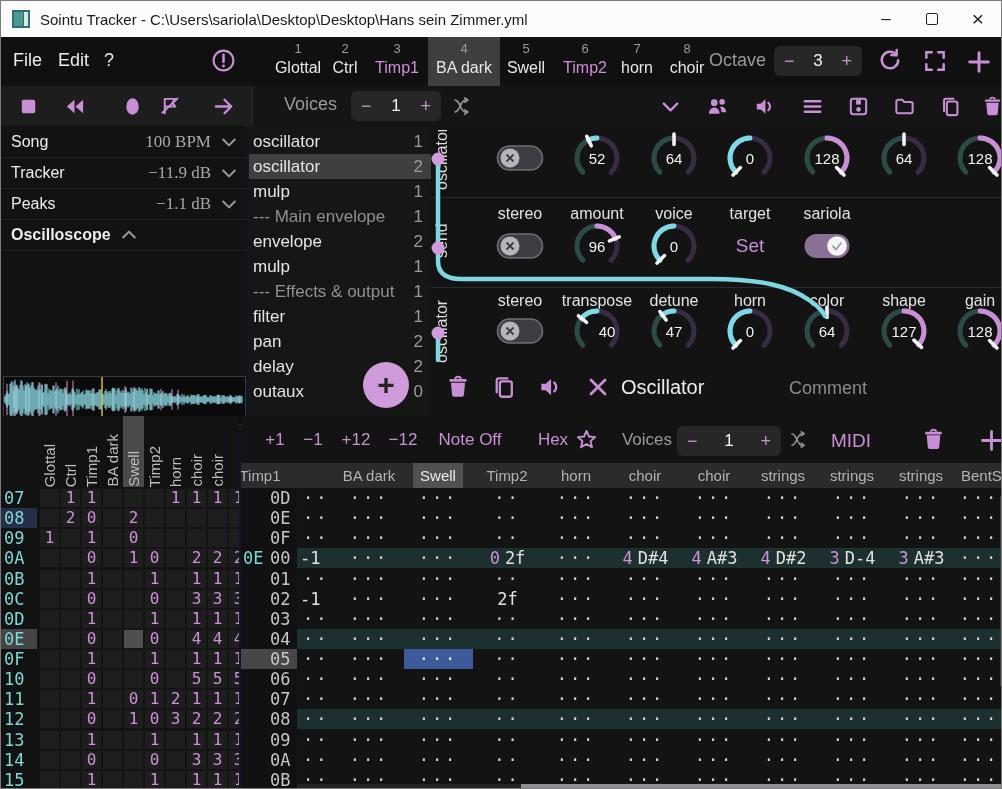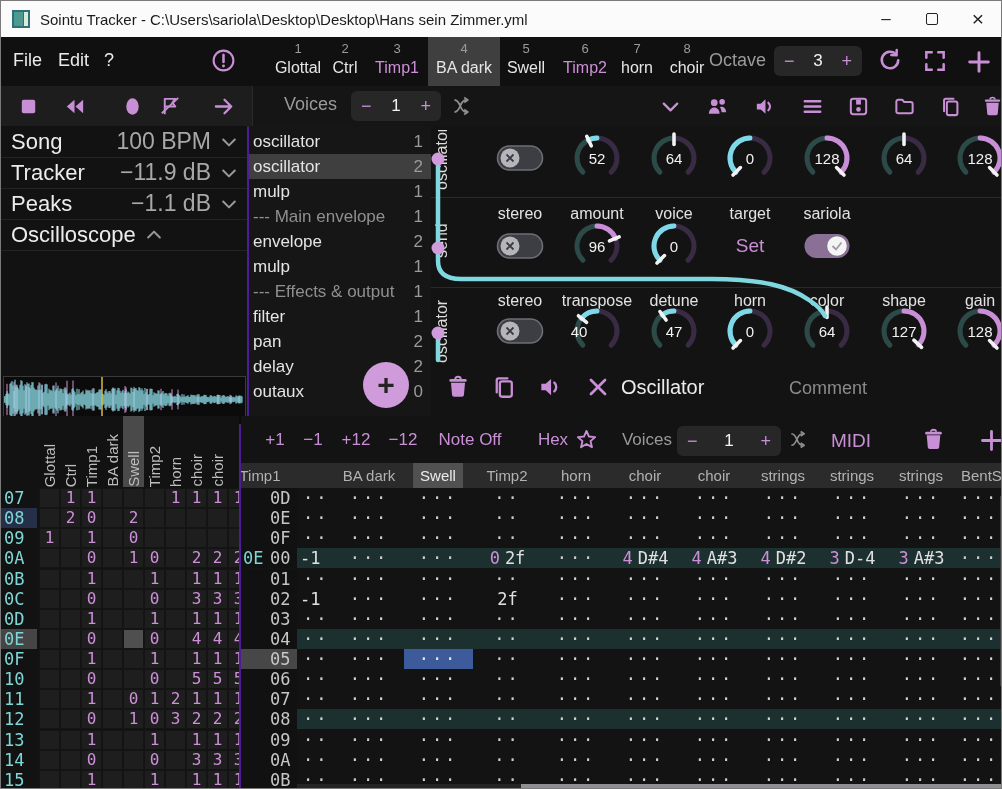--- a/index.html
+++ b/index.html
@@ -1,16 +1,16 @@
 <!DOCTYPE html>
 <html><head>
 <meta charset="utf-8">
 <style>
   html,body{margin:0;padding:0;background:#333;}
-  #app{position:relative;width:1002px;height:789px;background:#4c1d95;overflow:hidden;
+  #app{position:relative;width:1002px;height:789px;background:#0f172a;overflow:hidden;
        font-family:"Liberation Sans",sans-serif;color:#e6e6e6;box-sizing:border-box;border:1px solid #7a7a7a;}
   .abs{position:absolute;}
   
   #titlebar{position:absolute;left:0;top:0;width:100%;height:36px;background:#fbfbfb;color:#1b1b1b;
             display:flex;align-items:center;border-bottom:1px solid #d9d9d9;}
   #titlebar .appicon{margin-left:11px;width:18px;height:18px;}
   #titlebar .title{margin-left:10px;font-size:15px;}
   #titlebar .wbtns{margin-left:auto;display:flex;height:100%;}
   .wbtn{width:46px;height:100%;display:flex;align-items:center;justify-content:center;color:#222;font-size:17px;}
   .wbtn .maxbox{width:10px;height:10px;border:1.3px solid #222;border-radius:2px;display:block;}
@@ -28,22 +28,22 @@
   .stepper .sbtn{color:#c98fd6;font-size:18px;padding:0 10px;}
   .stepper .sval{color:#f2f2f2;font-size:17px;}
   .icon{display:inline-block;line-height:0;}
   
   #transportrow{position:absolute;left:0;top:85px;width:100%;height:40px;background:#151515;border-bottom:1px solid #262626;}
   #transportpanel{position:absolute;left:0;top:0;width:251px;height:40px;background:#1d1d1d;border-right:1px solid #2a2a2a;}
   .ticon{position:absolute;top:9px;color:#c98fd6;}
   
   #sidebar{position:absolute;left:0;top:125px;width:246px;height:290px;background:#121212;}
   .siderow{position:absolute;left:0;width:246px;height:31px;border-bottom:1px solid #242424;display:flex;align-items:center;}
-  .siderow .lab{margin-left:10px;font-size:22px;color:#ececec;}
-  .siderow .val{margin-left:auto;font-size:23px;color:#a8a8a8;}
+  .siderow .lab{margin-left:10px;font-size:16px;color:#ececec;}
+  .siderow .val{margin-left:auto;font-size:17px;color:#a8a8a8;font-family:Liberation Serif, serif;}
   .siderow .chev{margin:0 8px 0 8px;color:#9a9a9a;}
   #waveformbox{position:absolute;left:2px;top:250px;width:241px;height:47px;border:1px solid #3a3a3a;background:#0b0b0b;}
   .ctlrow{position:absolute;left:0;width:246px;height:28px;display:flex;align-items:center;}
   .ctlrow .lab{margin-left:10px;font-size:17px;color:#9a9a9a;width:70px;}
   .ctlrow .mode{font-size:17px;color:#c98fd6;width:52px;text-align:center;}
   #version{position:absolute;left:6px;top:386px;font-size:14px;color:#8a8a8a;}
   
   #unitlist{position:absolute;left:248px;top:125px;width:182px;height:290px;background:#161616;}
   .unititem{position:absolute;left:0;width:182px;height:25px;display:flex;align-items:center;font-size:17px;}
   .unititem .uname{margin-left:4px;color:#e4e4e4;white-space:nowrap;}
@@ -288,21 +288,21 @@
         </div>
         <div class="siderow" style="top:62px;">
           <span class="lab">Peaks</span>
           <span class="val">−1.1 dB</span>
           <span class="chev icon" style="margin-left:8px;">
             <svg width="20" height="20" viewBox="0 0 24 24">
               <path d="M5 9 L12 16 L19 9" stroke="currentColor" stroke-width="2.4" fill="none" stroke-linecap="round" stroke-linejoin="round"></path>
             </svg>
           </span>
         </div>
-        <div class="siderow" style="top:93px;">
+        <div class="siderow" style="top:93px;font-weight:bold;">
           <span class="lab">Oscilloscope</span>
           <span class="chev icon" style="margin-left:autopx;">
             <svg width="20" height="20" viewBox="0 0 24 24">
               <path d="M5 15 L12 8 L19 15" stroke="currentColor" stroke-width="2.4" fill="none" stroke-linecap="round" stroke-linejoin="round"></path>
             </svg>
           </span>
         </div>
       </div>
     <div id="waveformbox">
         <svg width="239" height="45">
@@ -493,21 +493,21 @@
       </span>
       <span class="klabel" style="left:166px;top:166px;">transpose</span>
       <span class="knob icon" style="left:166px;top:205px;">
         <svg width="54" height="54">
           <path d="M12.86 41.14 A20 20 0 0 1 27.00 7.00" stroke="#2c4a48" stroke-width="5" fill="none" stroke-linecap="round"></path>
           <path d="M27.00 7.00 A20 20 0 0 1 41.14 41.14" stroke="#3a2b44" stroke-width="5" fill="none" stroke-linecap="round"></path>
           <path d="M11.54 14.31 A20 20 0 0 1 27.00 7.00" stroke="#7fd8e8" stroke-width="5" fill="none" stroke-linecap="round"></path>
           <line x1="16.56" y1="18.44" x2="8.45" y2="11.77" stroke="#f2f2f2" stroke-width="3.6" stroke-linecap="round"></line>
         </svg>
       </span>
-      <span class="ktext" style="left:148px;top:205px;">40</span>
+      <span class="ktext" style="left:176px;top:205px;">40</span>
       <span class="klabel" style="left:243px;top:166px;">detune</span>
       <span class="knob icon" style="left:243px;top:205px;">
         <svg width="54" height="54">
           <path d="M12.86 41.14 A20 20 0 0 1 27.00 7.00" stroke="#2c4a48" stroke-width="5" fill="none" stroke-linecap="round"></path>
           <path d="M27.00 7.00 A20 20 0 0 1 41.14 41.14" stroke="#3a2b44" stroke-width="5" fill="none" stroke-linecap="round"></path>
           <path d="M15.28 10.79 A20 20 0 0 1 27.00 7.00" stroke="#7fd8e8" stroke-width="5" fill="none" stroke-linecap="round"></path>
           <line x1="19.09" y1="16.06" x2="12.94" y2="7.55" stroke="#f2f2f2" stroke-width="3.6" stroke-linecap="round"></line>
         </svg>
       </span>
       <span class="ktext" style="left:243px;top:205px;">47</span>

